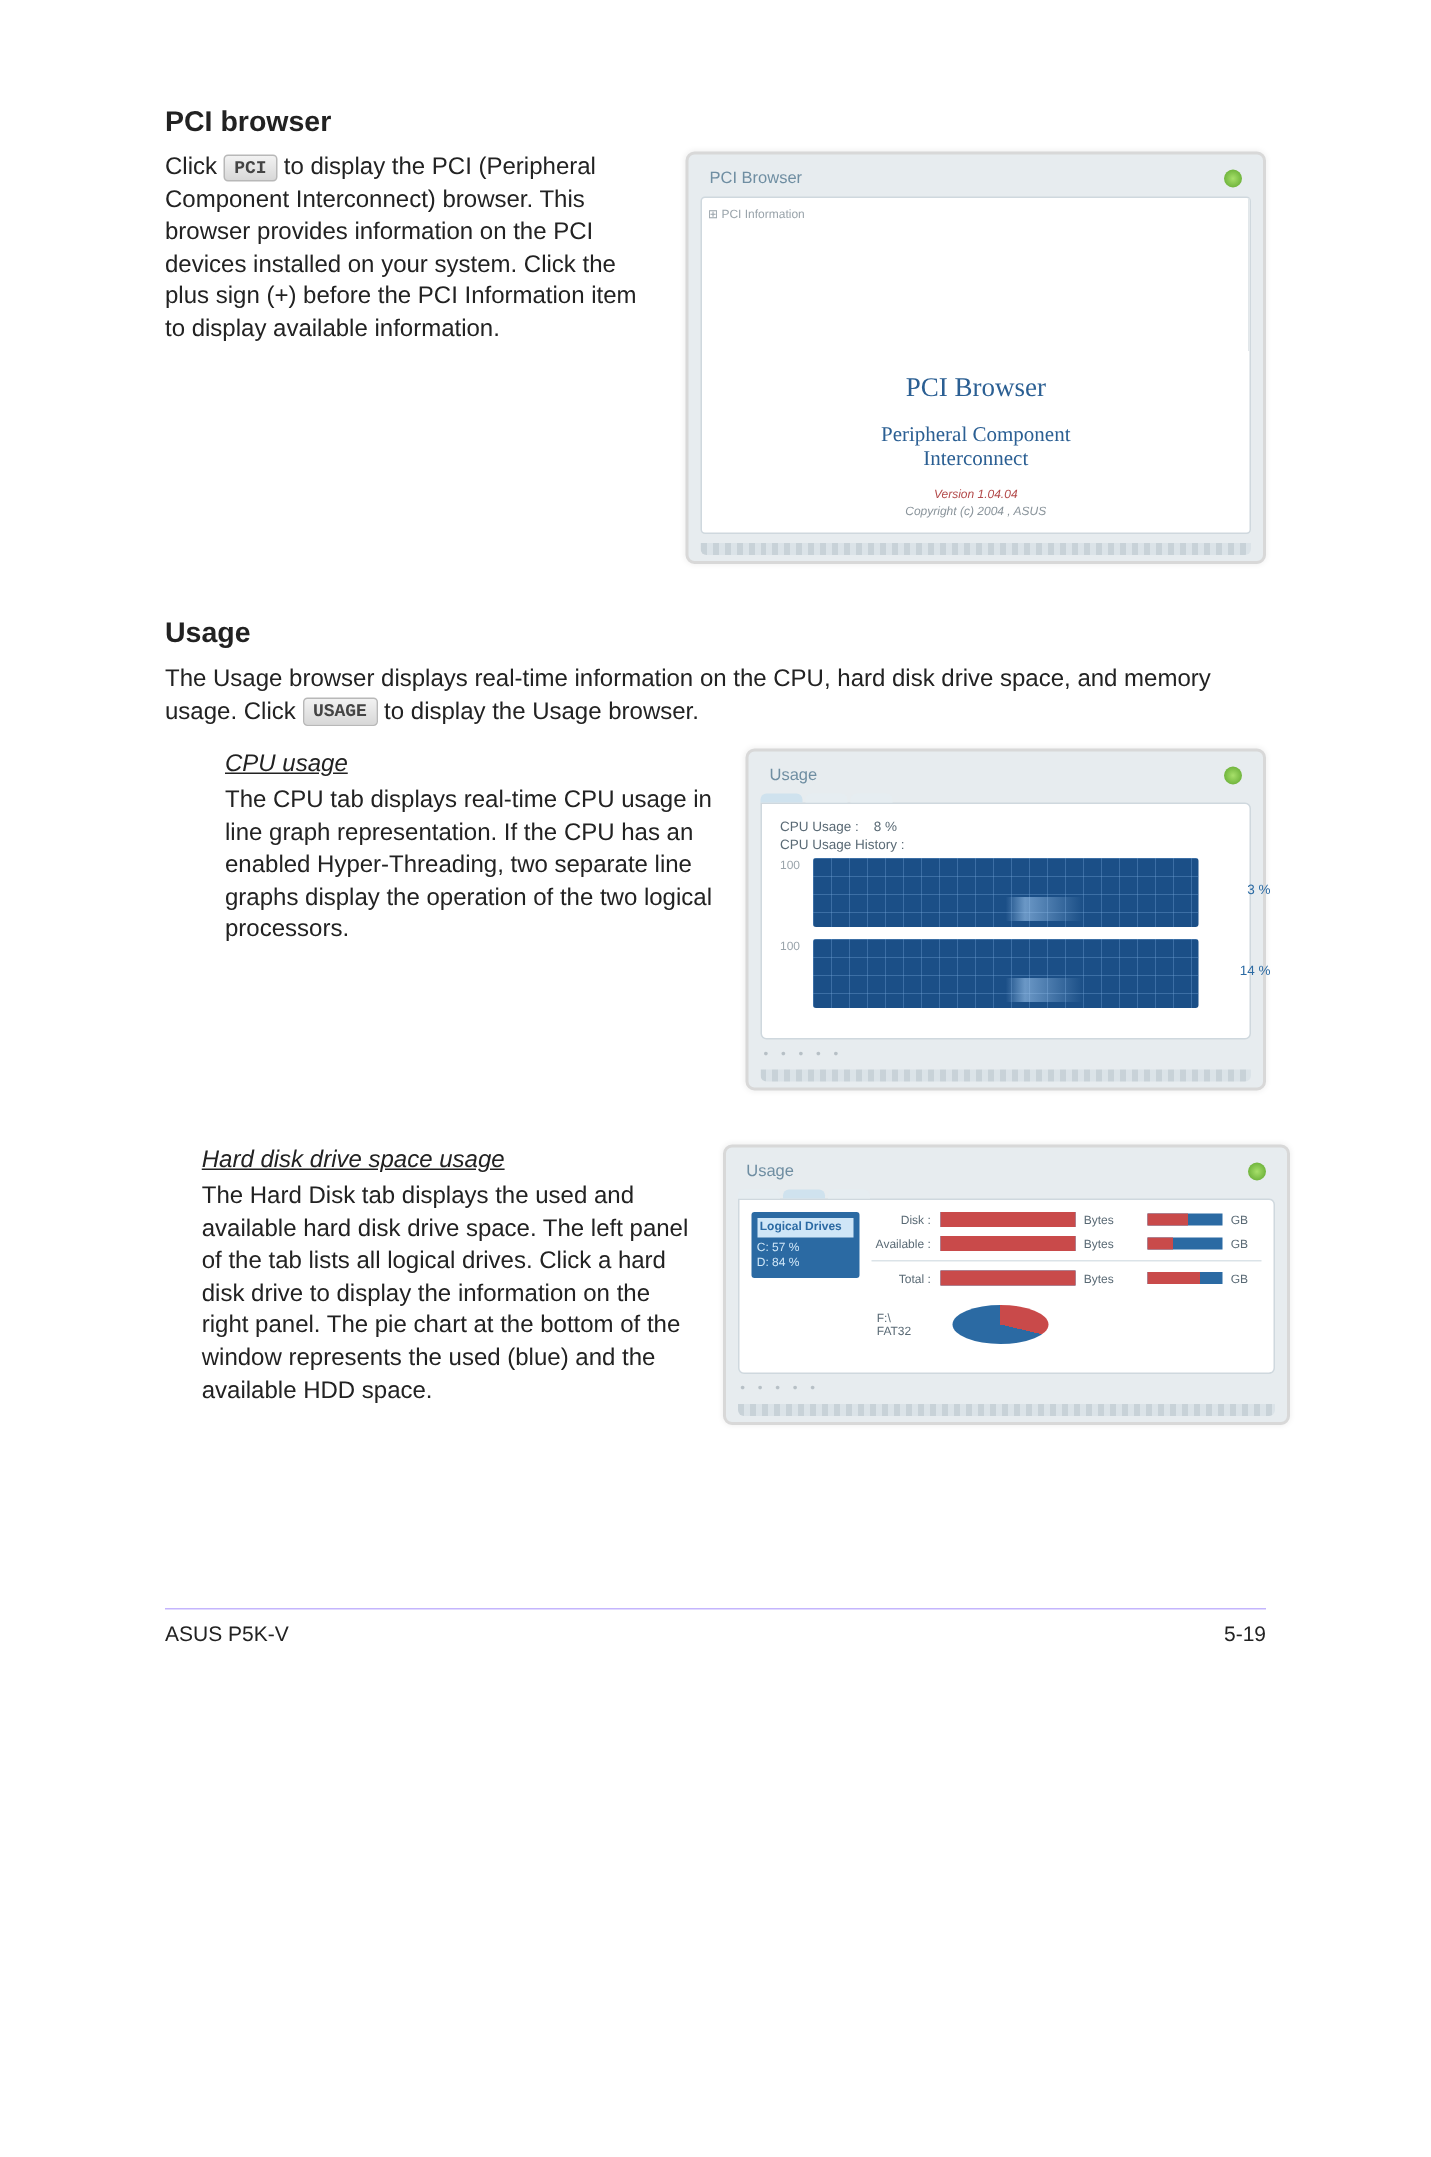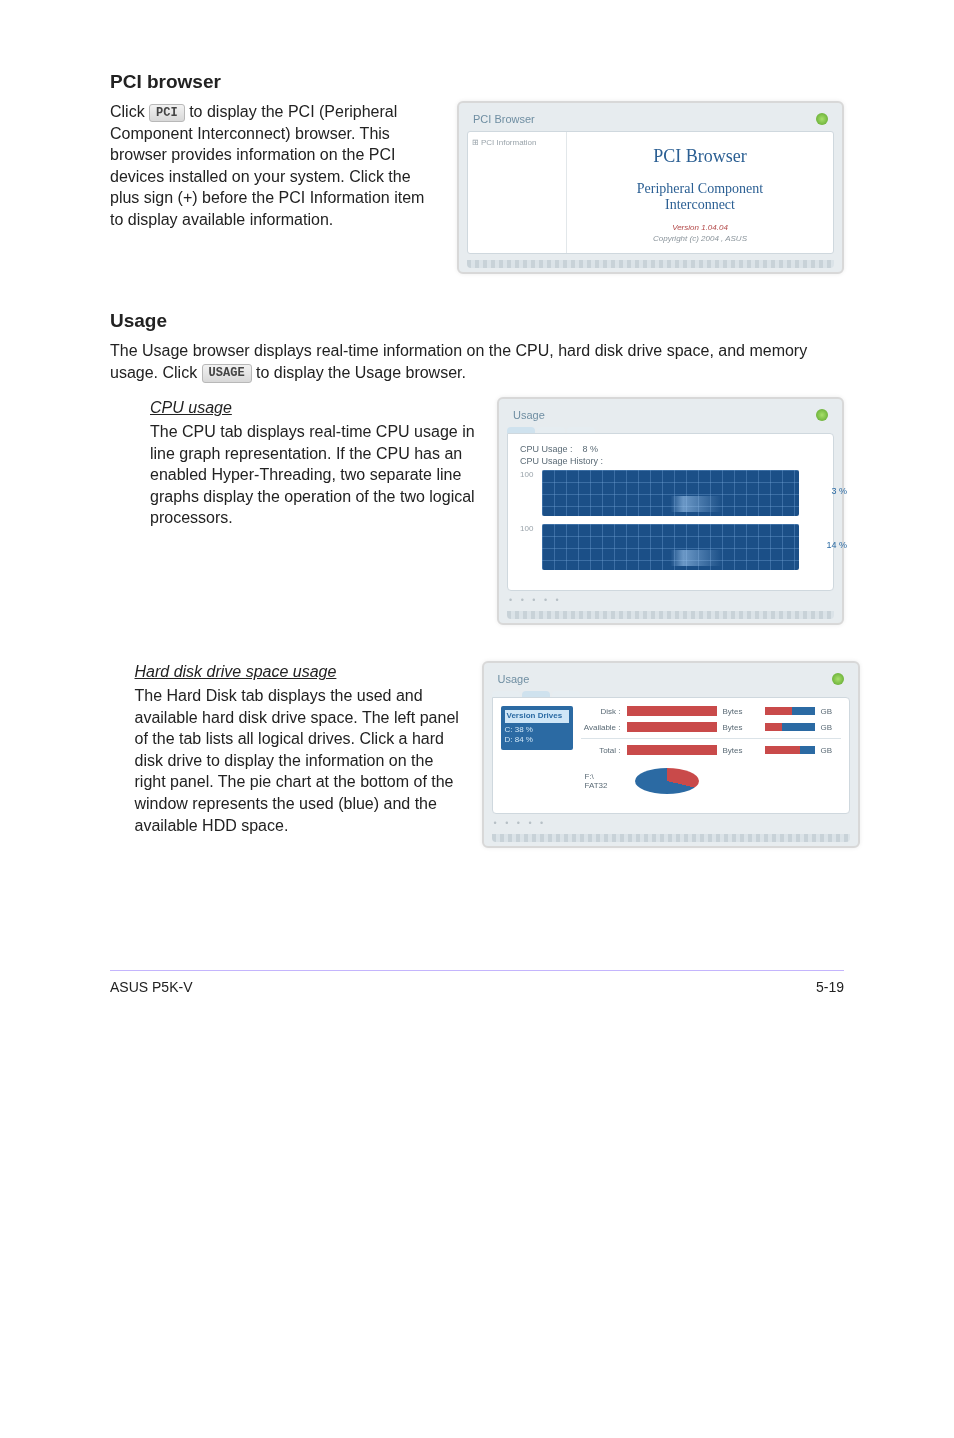--- a/index.html
+++ b/index.html
@@ -77,20 +77,21 @@
     color: #6f8ea2;
   }
   .titlebar .closebtn {
     width: 12px; height: 12px; border-radius: 50%;
     background: radial-gradient(#a7e06a,#5aa32b);
   }
   .inner {
     border: 1px solid #cfd8de;
     background: #fff;
     border-radius: 3px;
+    flex-direction: column;
   }
   
   .pci-fig .inner {
     display: flex;
   }
   .pci-left {
     flex: 0 0 90px;
     border-right: 1px solid #e2e7ea;
     padding: 6px 4px;
     font-size: 8px;
@@ -356,22 +357,22 @@
           <span class="closebtn"></span>
         </div>
         <div class="tabs">
           <div class="tab inactive"></div>
           <div class="tab"></div>
           <div class="tab inactive"></div>
         </div>
         <div class="usage-body hd-body">
           <div class="hd-left">
             <div class="hd-drive">
-              <span class="hdr">Version Drives</span>
-              <span>C: 38 %</span><br>
+              <span class="hdr">Logical Drives</span>
+              <span>C: 57 %</span><br>
               <span>D: 84 %</span>
             </div>
           </div>
           <div class="hd-right">
             <div class="hdrow">
               <span class="lbl">Disk :</span>
               <span class="bar red">
                   <span class="fill" style="width:100%"></span>
                 </span>
               <span class="valcell">Bytes</span>

